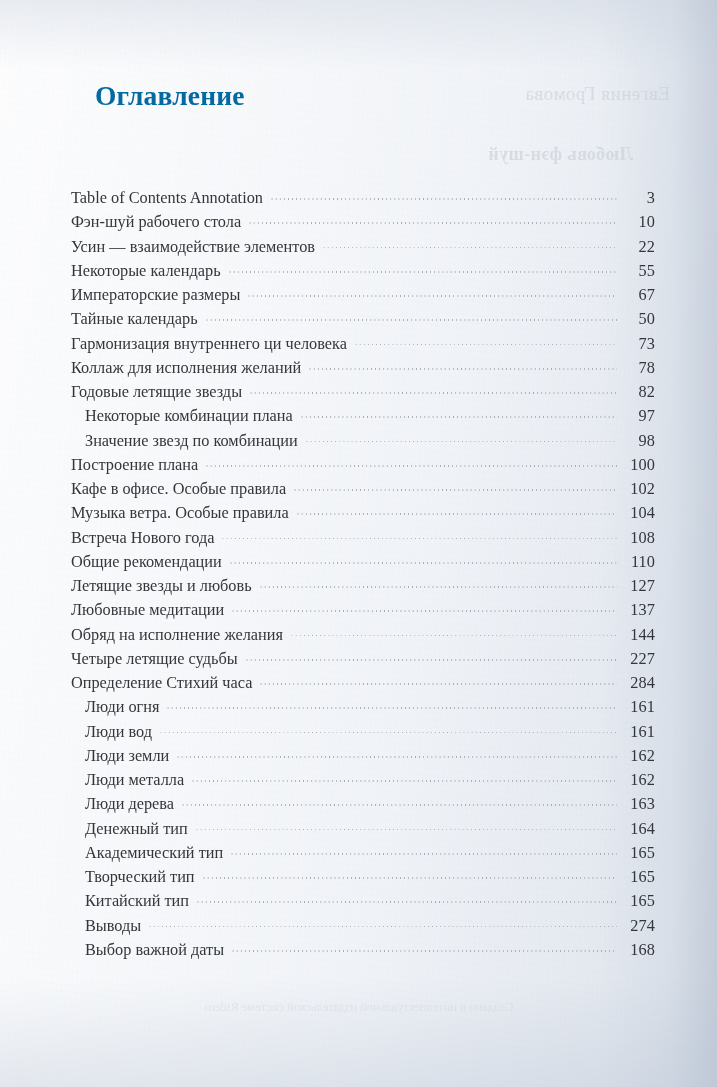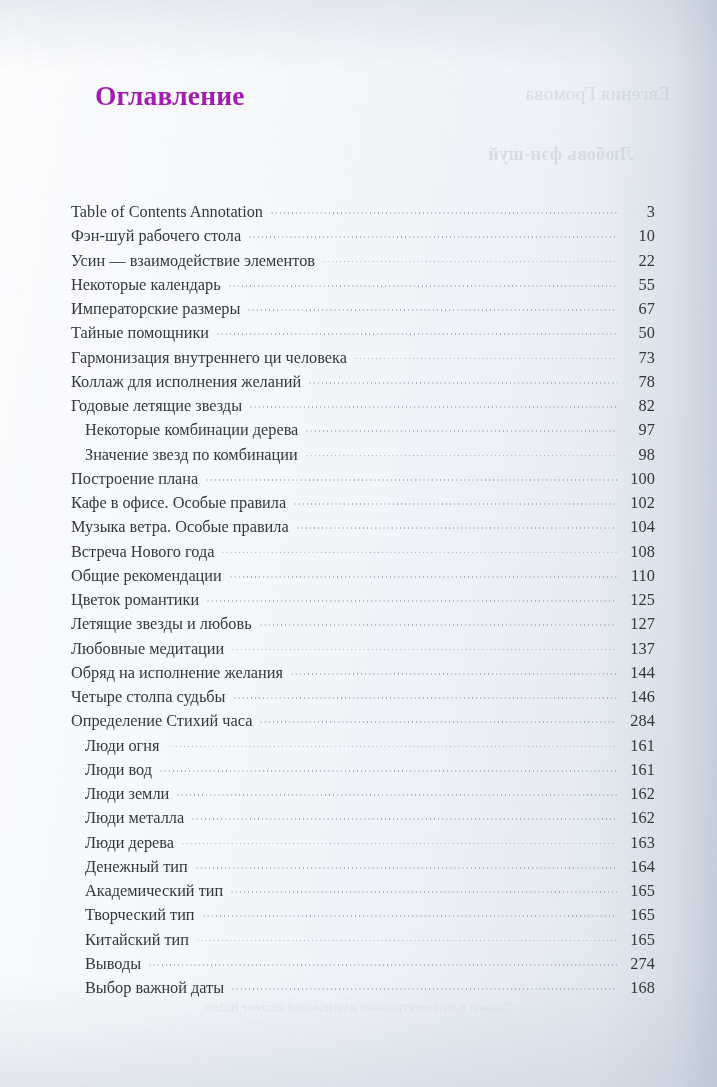--- a/index.html
+++ b/index.html
@@ -126,29 +126,28 @@
     inset: 0;
   }
 
   .toc-title {
     position: absolute;
     left: 95px;
     top: 80px;
     font-size: 27.5px;
     font-weight: bold;
     letter-spacing: 0.2px;
-    color: #a21caf;
+    color: #0369a1;
   }
 
   .toc-list {
     position: absolute;
     left: 71px;
     top: 186px;
     width: 584px;
-    margin-top: 14px;
   }
 
   .toc-entry {
     display: flex;
     align-items: baseline;
     height: 24.25px;
     font-size: 16.3px;
     line-height: 24.25px;
     white-space: nowrap;
   }
@@ -230,41 +229,41 @@
           <span class="entry-title">Некоторые календарь</span>
           <span class="entry-leader"></span>
           <span class="entry-page">55</span>
         </div>
         <div class="toc-entry level-1">
           <span class="entry-title">Императорские размеры</span>
           <span class="entry-leader"></span>
           <span class="entry-page">67</span>
         </div>
         <div class="toc-entry level-1">
-          <span class="entry-title">Тайные помощники</span>
+          <span class="entry-title">Тайные календарь</span>
           <span class="entry-leader"></span>
           <span class="entry-page">50</span>
         </div>
         <div class="toc-entry level-1">
           <span class="entry-title">Гармонизация внутреннего ци человека</span>
           <span class="entry-leader"></span>
           <span class="entry-page">73</span>
         </div>
         <div class="toc-entry level-1">
           <span class="entry-title">Коллаж для исполнения желаний</span>
           <span class="entry-leader"></span>
           <span class="entry-page">78</span>
         </div>
         <div class="toc-entry level-1">
           <span class="entry-title">Годовые летящие звезды</span>
           <span class="entry-leader"></span>
           <span class="entry-page">82</span>
         </div>
         <div class="toc-entry level-2">
-          <span class="entry-title">Некоторые комбинации дерева</span>
+          <span class="entry-title">Некоторые комбинации плана</span>
           <span class="entry-leader"></span>
           <span class="entry-page">97</span>
         </div>
         <div class="toc-entry level-2">
           <span class="entry-title">Значение звезд по комбинации</span>
           <span class="entry-leader"></span>
           <span class="entry-page">98</span>
         </div>
         <div class="toc-entry level-1">
           <span class="entry-title">Построение плана</span>
@@ -285,43 +284,38 @@
           <span class="entry-title">Встреча Нового года</span>
           <span class="entry-leader"></span>
           <span class="entry-page">108</span>
         </div>
         <div class="toc-entry level-1">
           <span class="entry-title">Общие рекомендации</span>
           <span class="entry-leader"></span>
           <span class="entry-page">110</span>
         </div>
         <div class="toc-entry level-1">
-          <span class="entry-title">Цветок романтики</span>
-          <span class="entry-leader"></span>
-          <span class="entry-page">125</span>
-        </div>
-        <div class="toc-entry level-1">
           <span class="entry-title">Летящие звезды и любовь</span>
           <span class="entry-leader"></span>
           <span class="entry-page">127</span>
         </div>
         <div class="toc-entry level-1">
           <span class="entry-title">Любовные медитации</span>
           <span class="entry-leader"></span>
           <span class="entry-page">137</span>
         </div>
         <div class="toc-entry level-1">
           <span class="entry-title">Обряд на исполнение желания</span>
           <span class="entry-leader"></span>
           <span class="entry-page">144</span>
         </div>
         <div class="toc-entry level-1">
-          <span class="entry-title">Четыре столпа судьбы</span>
-          <span class="entry-leader"></span>
-          <span class="entry-page">146</span>
+          <span class="entry-title">Четыре летящие судьбы</span>
+          <span class="entry-leader"></span>
+          <span class="entry-page">227</span>
         </div>
         <div class="toc-entry level-1">
           <span class="entry-title">Определение Стихий часа</span>
           <span class="entry-leader"></span>
           <span class="entry-page">284</span>
         </div>
         <div class="toc-entry level-2">
           <span class="entry-title">Люди огня</span>
           <span class="entry-leader"></span>
           <span class="entry-page">161</span>

